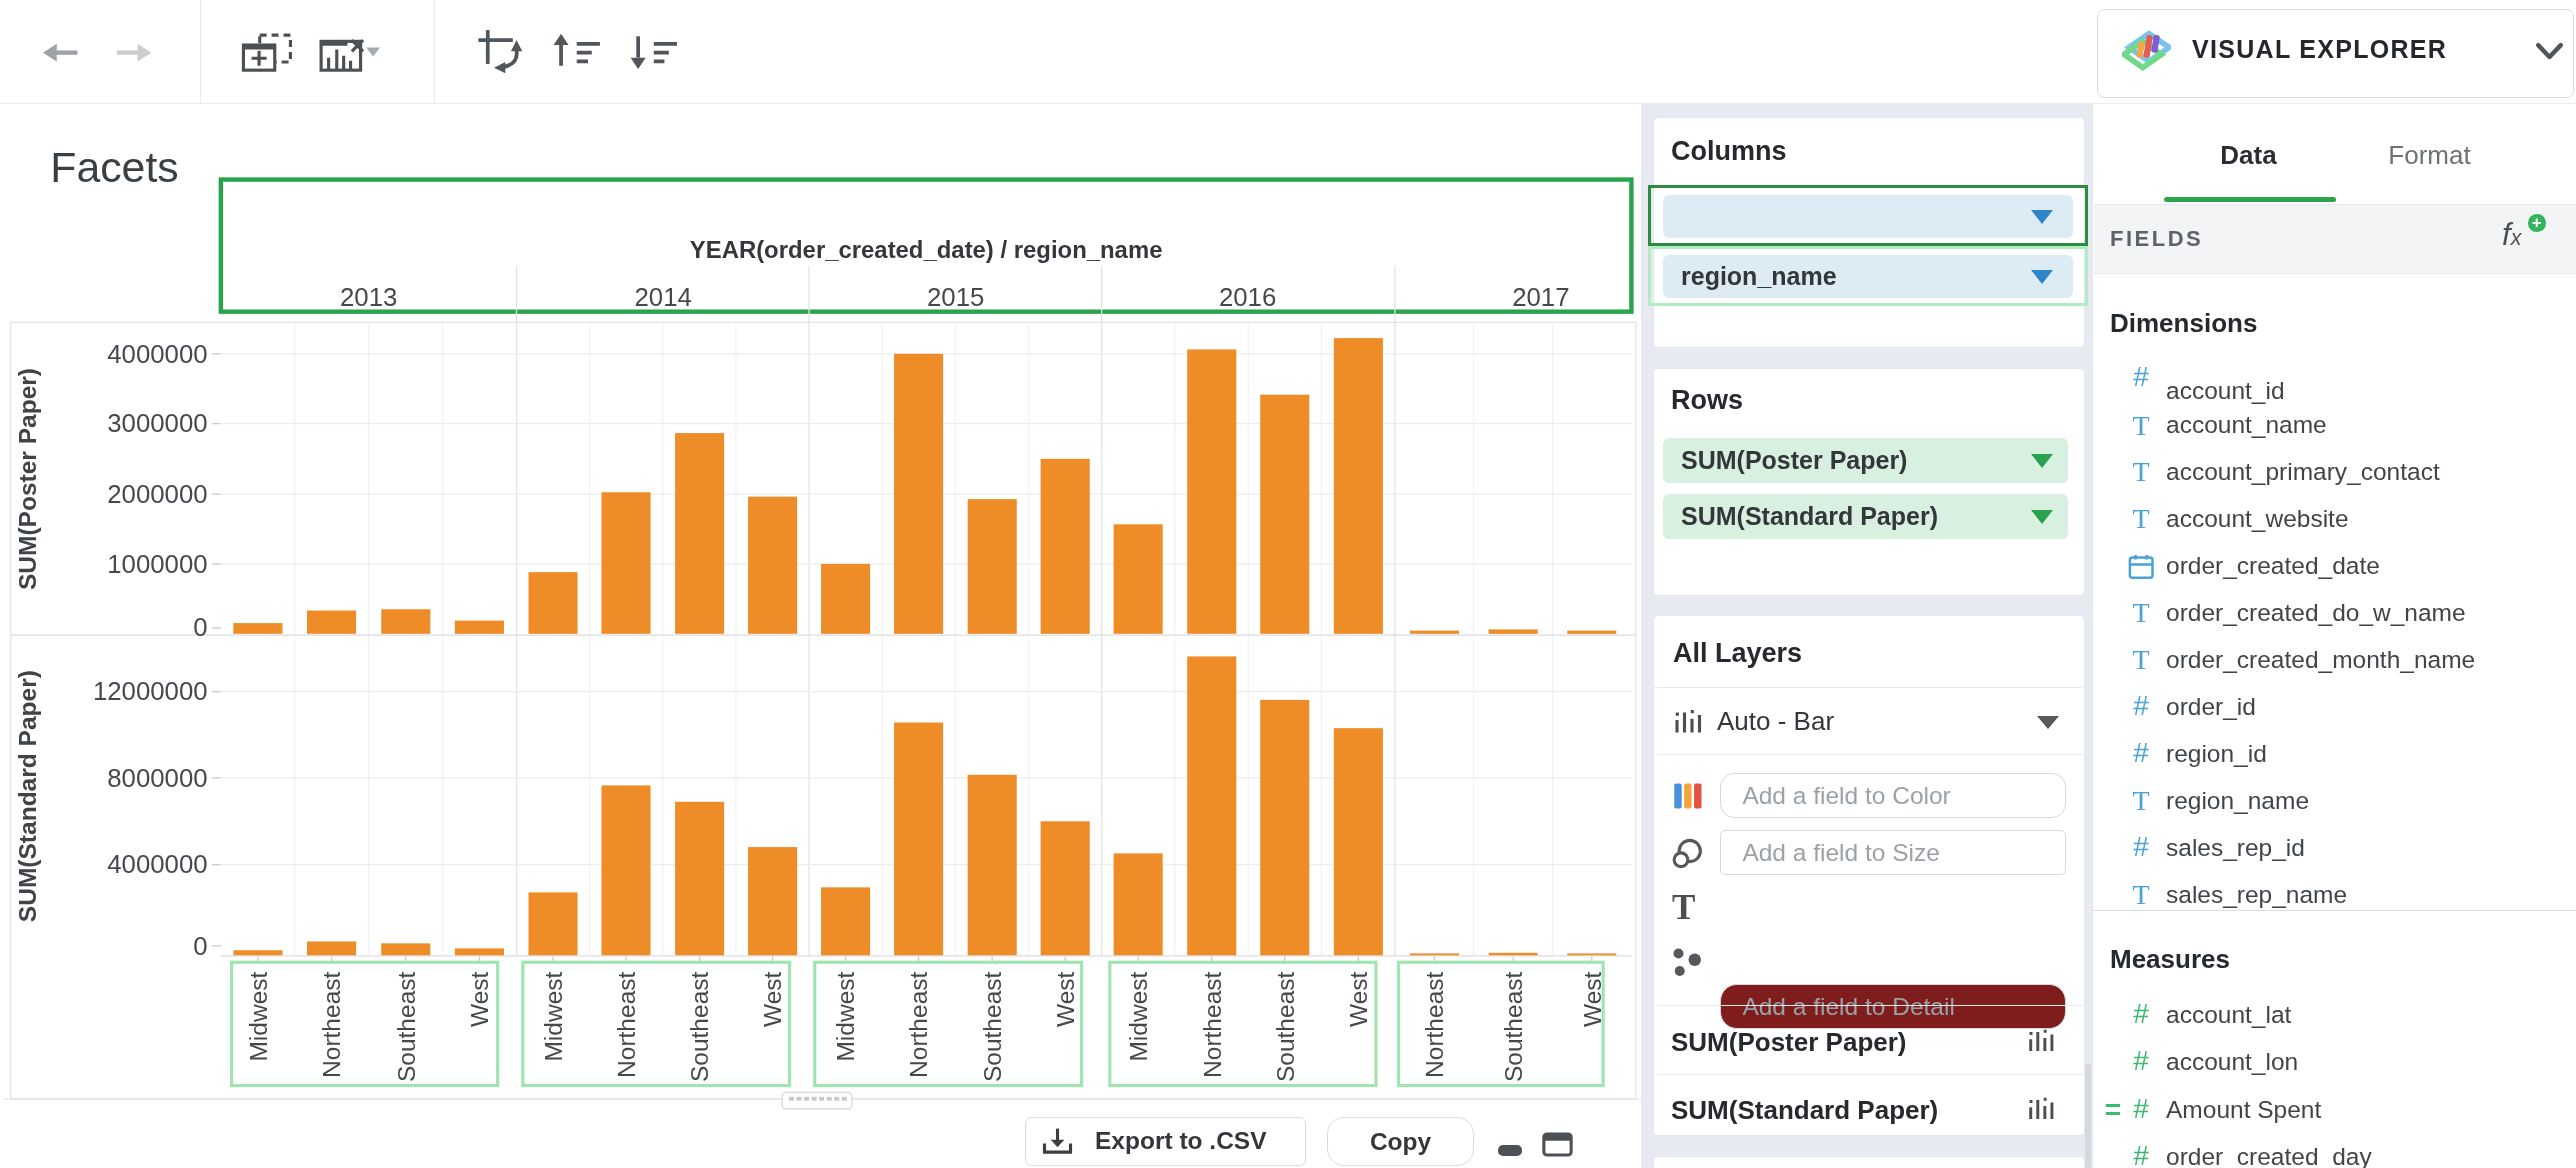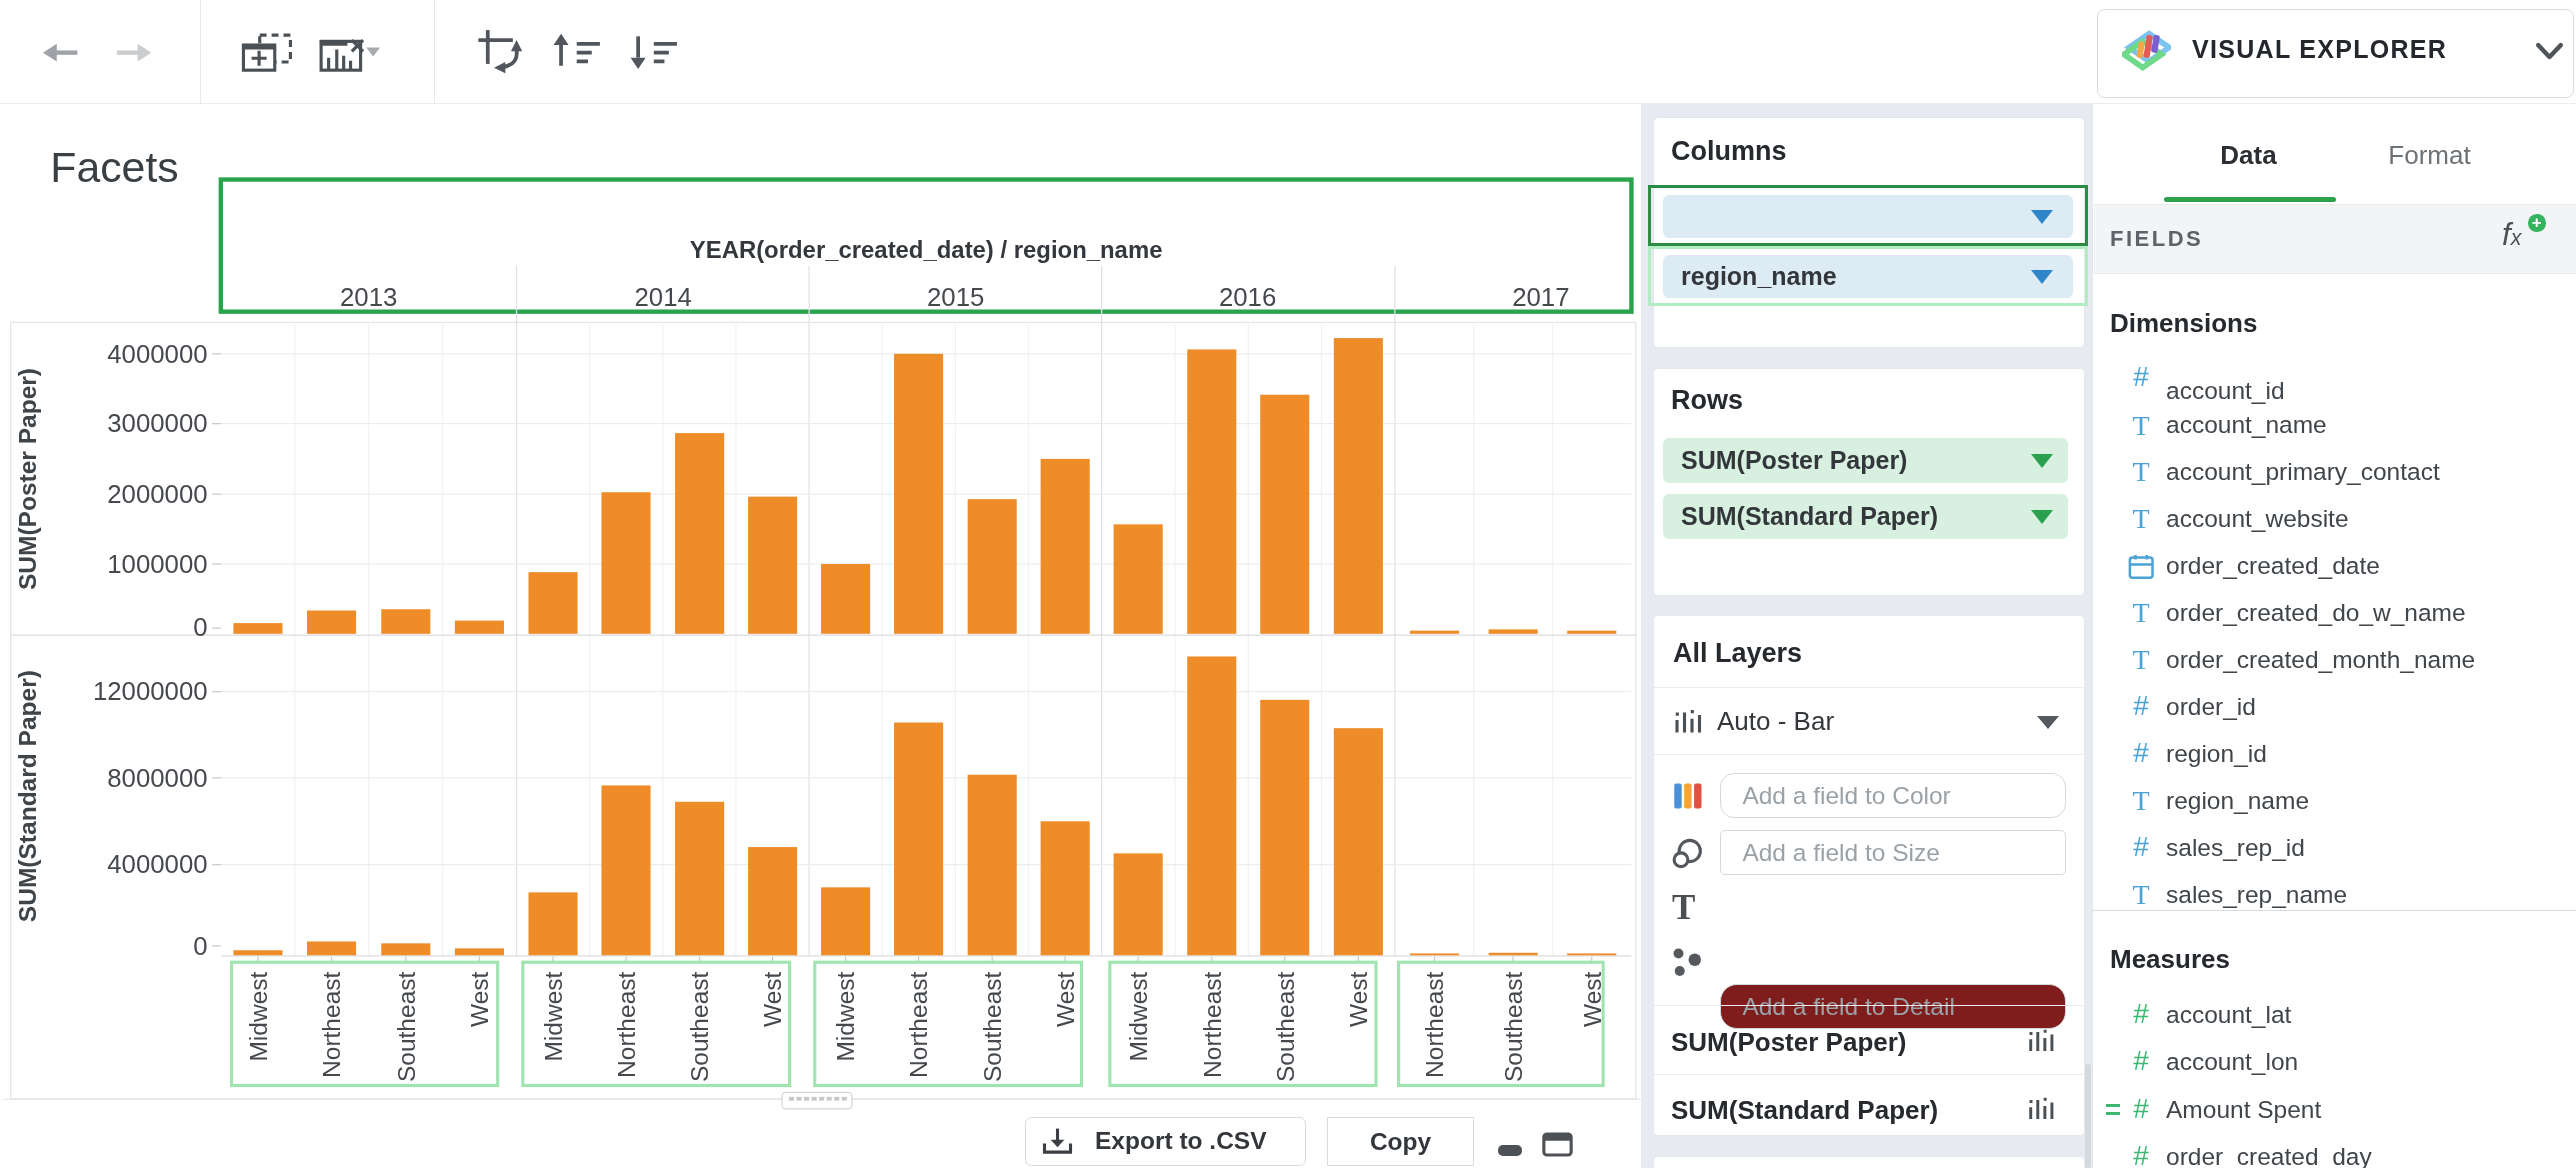--- a/index.html
+++ b/index.html
@@ -212,21 +212,21 @@
 
 <div class="abs" style="left:1025px;top:1117px;width:281px;height:49px;background:#fff;border:1.3px solid #d9dcdf;border-radius:6.3px;"></div>
 <svg class="abs" style="left:1042px;top:1126px;" width="31" height="30" viewBox="0 0 50 48">
   <g stroke="#3b3f44" stroke-width="5" fill="none">
     <path d="M25 4 V26"></path>
     <path d="M4 28 V42 H46 V28"></path>
   </g>
   <path d="M14 22 L36 22 L25 34 Z" fill="#3b3f44"></path>
 </svg>
 <div class="abs" style="left:1095px;top:1117px;height:48px;display:flex;align-items:center;font-size:24.5px;font-weight:bold;color:#33373b;">Export to .CSV</div>
-<div class="abs" style="left:1327px;top:1117px;width:147px;height:49px;background:#fff;border:1.3px solid #d9dcdf;border-radius:0;display:flex;align-items:center;justify-content:center;font-size:24.5px;font-weight:bold;color:#33373b;">Copy</div>
+<div class="abs" style="left:1327px;top:1117px;width:147px;height:49px;background:#fff;border:1.3px solid #d9dcdf;border-radius:17px;display:flex;align-items:center;justify-content:center;font-size:24.5px;font-weight:bold;color:#33373b;">Copy</div>
 <div class="abs" style="left:1498px;top:1145px;width:24px;height:10.7px;border-radius:5px;background:#4d5156;"></div>
 <svg class="abs" style="left:1542px;top:1132px;" width="31" height="25" viewBox="0 0 50 40">
   <rect x="3" y="3" width="44" height="34" rx="5" fill="none" stroke="#4d5156" stroke-width="5"></rect>
   <path d="M3 8 q0-5 5-5 h34 q5 0 5 5 v6 H3 Z" fill="#4d5156"></path>
 </svg>
 
 <div class="abs" id="midpanel" style="left:1641px;top:104px;width:452px;height:1064px;background:#e8eaf1;"></div>
 
 <div class="abs" style="left:1653px;top:117px;width:432px;height:231px;background:#fff;border:1.3px solid #e4e7ec;border-radius:5px;"></div>
 <div class="abs" style="left:1671px;top:136px;font-size:27px;font-weight:bold;color:#26292d;">Columns</div>

